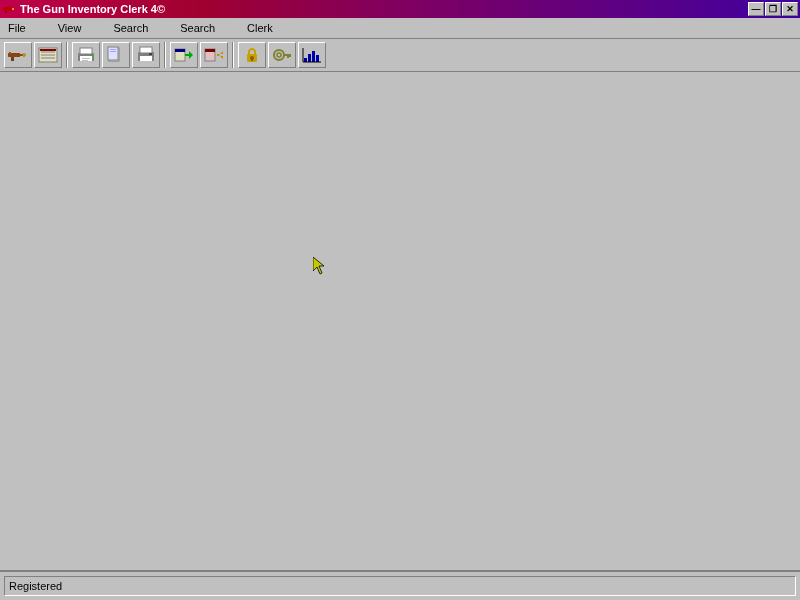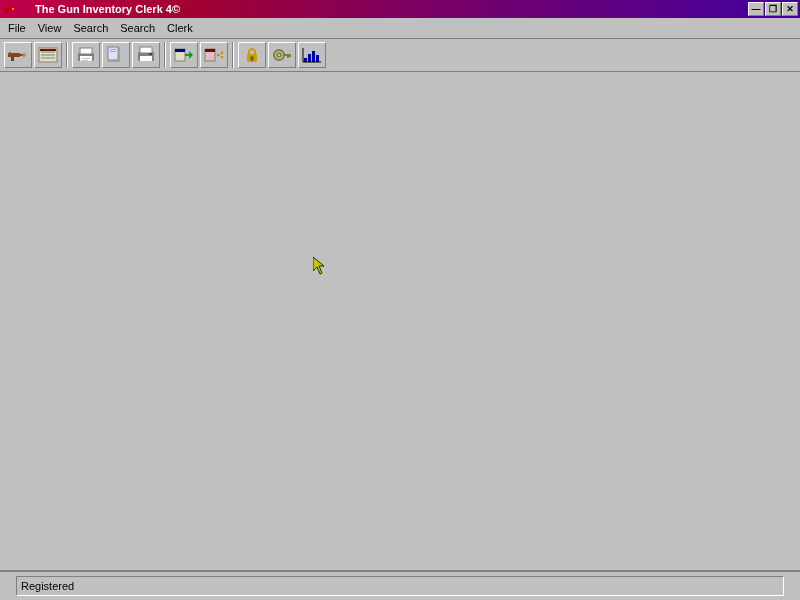--- a/index.html
+++ b/index.html
@@ -21,21 +21,21 @@
       display: flex;
       align-items: center;
       justify-content: space-between;
       padding: 0 2px;
       position: relative;
     }
 
     .title-bar-left {
       display: flex;
       align-items: center;
-      gap: 19px;
+      gap: 4px;
     }
 
     .title-icon {
       width: 14px;
       height: 14px;
       display: flex;
       align-items: center;
       justify-content: center;
     }
 
@@ -71,20 +71,21 @@
     }
 
     
     .menu-bar {
       height: 20px;
       background: #c0c0c0;
       display: flex;
       align-items: center;
       border-bottom: 1px solid #808080;
       padding: 10px 2px;
+      gap: 20px;
     }
 
     .menu-item {
       padding: 2px 6px;
       font-size: 11px;
       cursor: pointer;
       color: #000;
     }
 
     
@@ -133,21 +134,21 @@
     .status-bar {
       position: absolute;
       bottom: 0;
       left: 0;
       right: 0;
       height: 30px;
       background: #c0c0c0;
       border-top: 2px solid #808080;
       display: flex;
       align-items: center;
-      padding: 0 16px;
+      padding: 0 4px;
     }
 
     .status-panel {
       border: 1px solid;
       border-color: #808080 #ffffff #ffffff #808080;
       padding: 1px 4px;
       font-size: 11px;
       min-width: 100px;
       height: 20px;
       display: flex;

